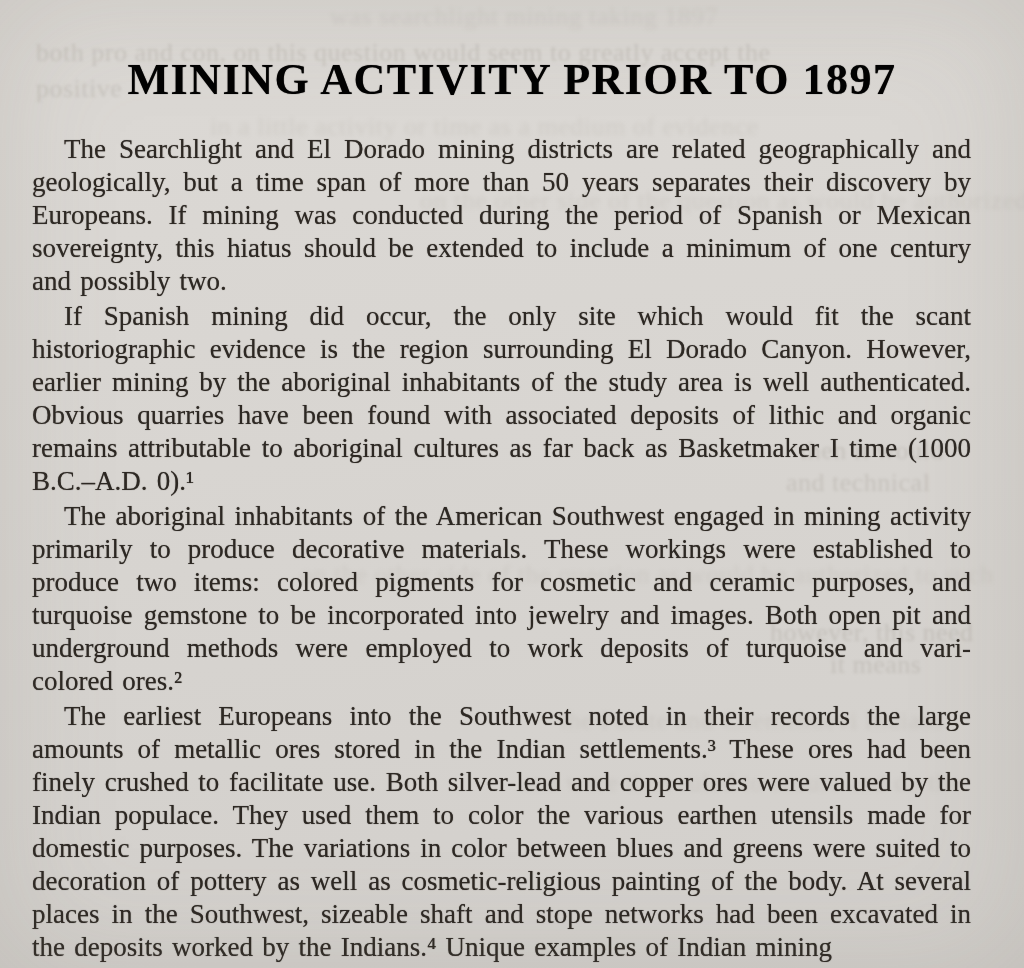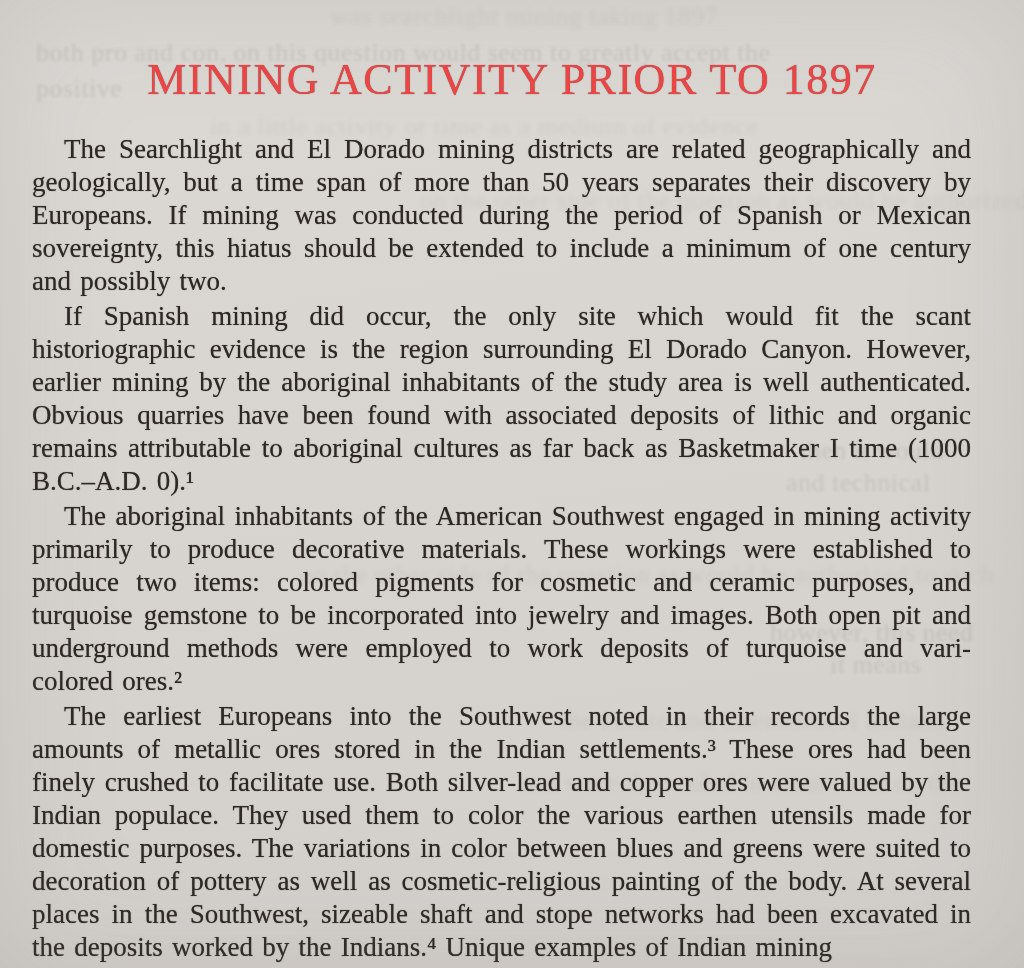--- a/index.html
+++ b/index.html
@@ -45,23 +45,23 @@
     letter-spacing: 0.5px;
   }
   .ghost.dim { opacity: 0.18; filter: blur(2.2px); }
   h1.title {
     position: relative;
     z-index: 3;
     margin: 0;
     padding-top: 54px;
     text-align: center;
     font-size: 44px;
-    font-weight: 400;
+    font-weight: 700;
     letter-spacing: 1.5px;
-    color: #ef4444;
+    color: #000000;
     text-shadow: 0 0 1px rgba(39,34,32,0.75);
     font-family: "Liberation Serif", serif;
   }
   .body-text {
     position: relative;
     z-index: 3;
     margin-top: 28px;
     padding: 0 53px 0 32px;
   }
   .body-text p {

